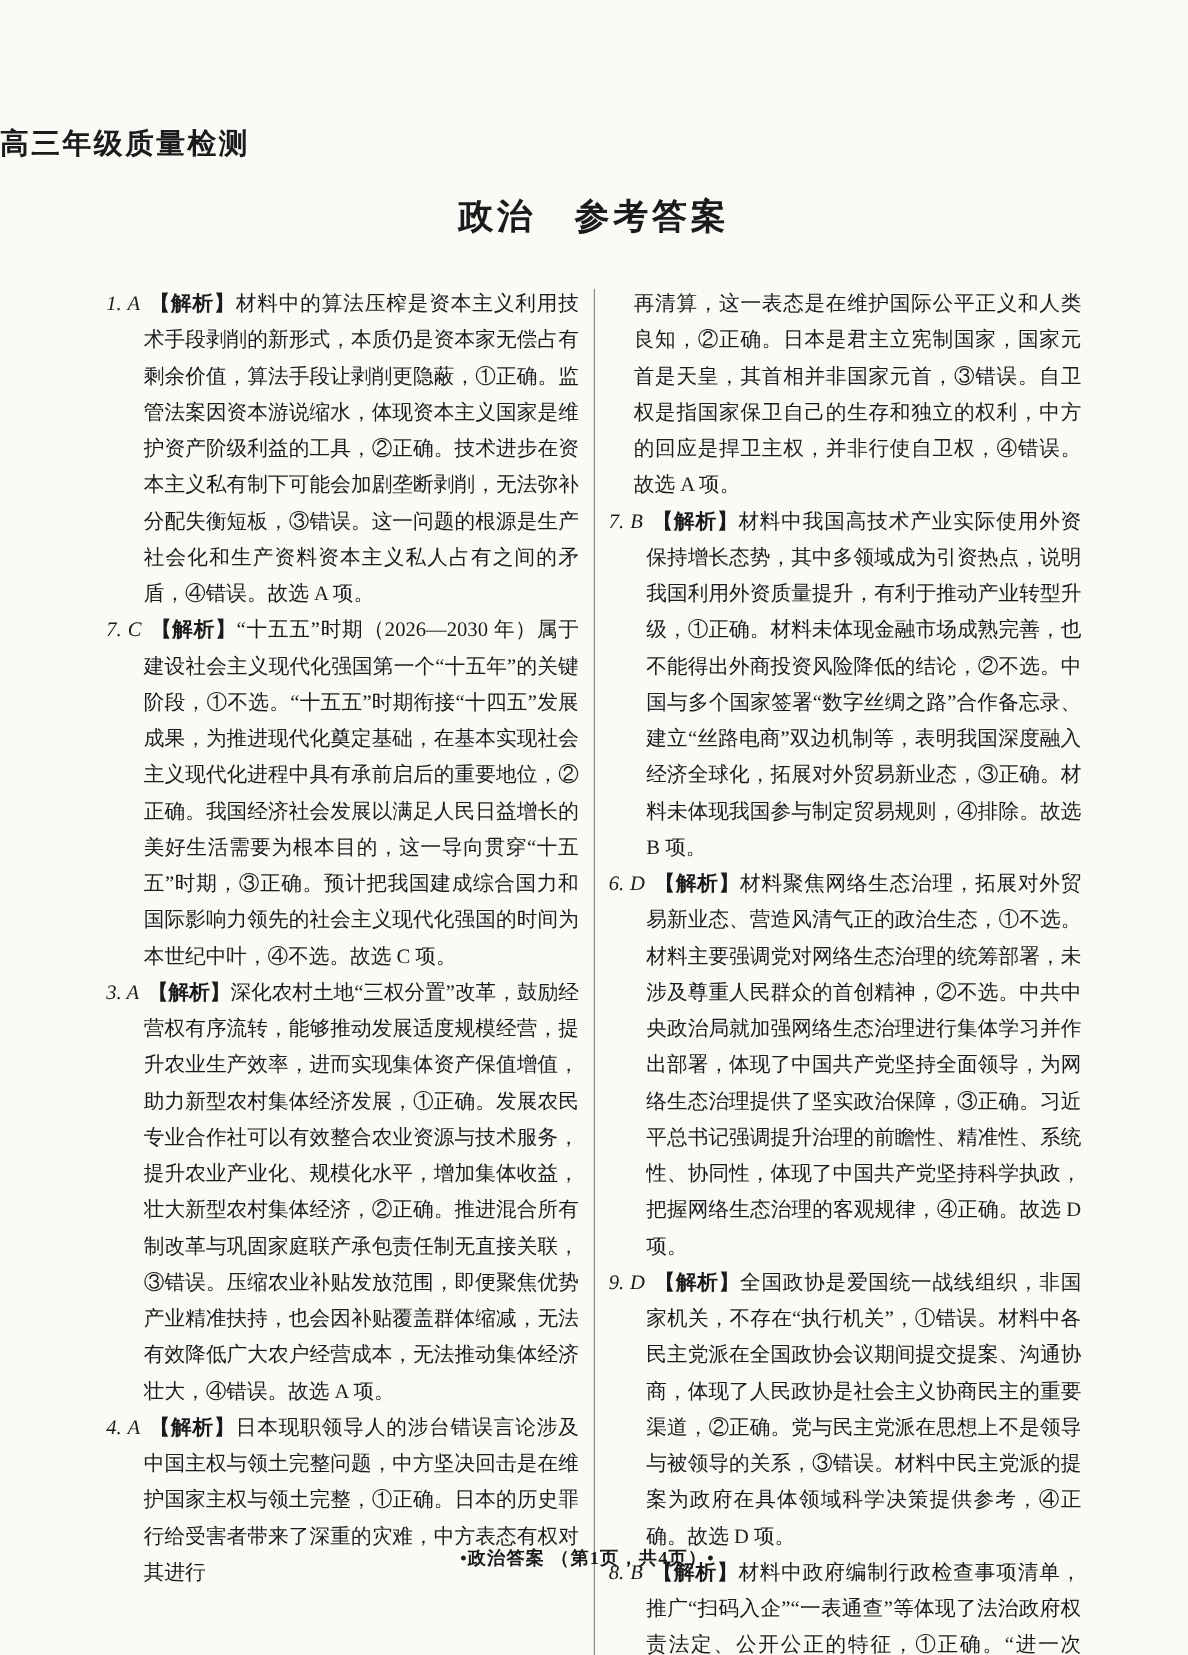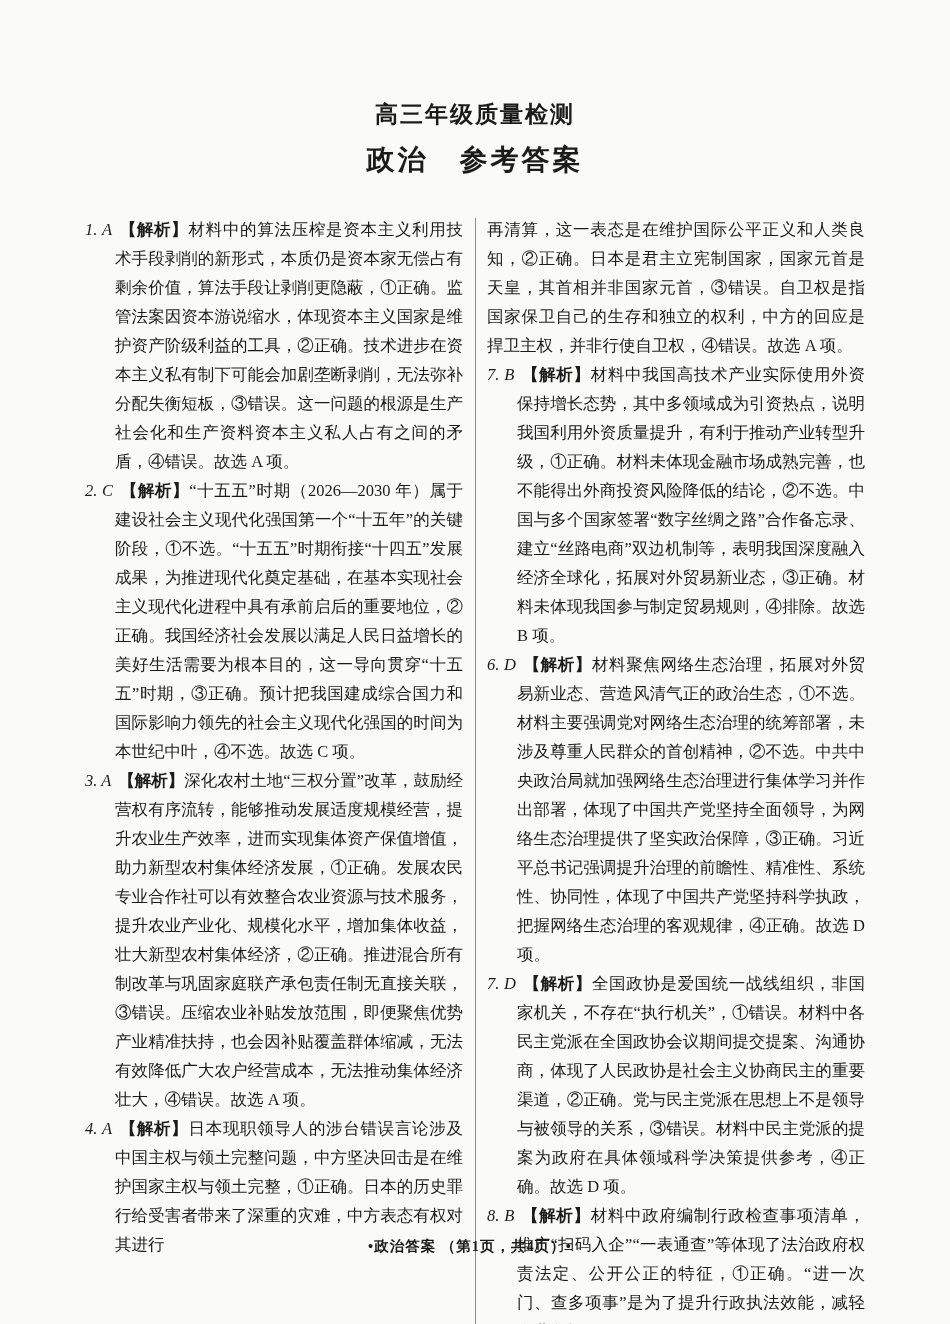--- a/index.html
+++ b/index.html
@@ -10,27 +10,26 @@
     background: #fafaf7;
     color: #1b1b1b;
     font-family: "Liberation Serif", "DejaVu Serif", serif;
     overflow: hidden;
     position: relative;
   }
   .page { position: absolute; inset: 0; }
   .title {
     margin: 0;
     padding-top: 99px;
-    text-align: center;
     font-size: 23px;
     font-weight: 700;
     letter-spacing: 2px;
   }
   .subtitle {
-    margin: 0;
+    margin: 13px;
     padding-top: 11px;
     text-align: center;
     font-size: 28px;
     font-weight: 700;
     letter-spacing: 3px;
   }
   .columns {
     display: flex;
     width: 780px;
     margin: 36px auto 0 auto;
@@ -46,21 +45,21 @@
     width: 1px;
     background: #8c8c8c;
     margin: 3px 11px 0 12px;
   }
   .item {
     padding-left: 30px;
     text-indent: -30px;
   }
   .item .label { margin-right: 7px; font-style: italic; }
   .item .tag { font-weight: 700; }
-  .item.cont { padding-left: 0; text-indent: 0; }
+  .item.cont { padding-left: 0; text-indent: 0; margin-left: 20px; }
   .footer {
     position: absolute;
     left: 0;
     right: 10px;
     bottom: 68px;
     text-align: center;
     font-size: 14.5px;
     font-weight: 700;
     letter-spacing: 1px;
   }
@@ -72,38 +71,38 @@
 
   <h1 class="title">高三年级质量检测</h1>
   <h2 class="subtitle">政治　参考答案</h2>
 
   <div class="columns">
 
     <div class="col">
 
         <div class="item"><span class="label">1. A</span><span class="tag">【解析】</span><span class="text">材料中的算法压榨是资本主义利用技术手段剥削的新形式，本质仍是资本家无偿占有剩余价值，算法手段让剥削更隐蔽，①正确。监管法案因资本游说缩水，体现资本主义国家是维护资产阶级利益的工具，②正确。技术进步在资本主义私有制下可能会加剧垄断剥削，无法弥补分配失衡短板，③错误。这一问题的根源是生产社会化和生产资料资本主义私人占有之间的矛盾，④错误。故选 A 项。</span></div>
 
-        <div class="item"><span class="label">2. C</span><span class="tag">【解析】</span><span class="text">“十五五”时期（2026—2030 年）属于建设社会主义现代化强国第一个“十五年”的关键阶段，①不选。“十五五”时期衔接“十四五”发展成果，为推进现代化奠定基础，在基本实现社会主义现代化进程中具有承前启后的重要地位，②正确。我国经济社会发展以满足人民日益增长的美好生活需要为根本目的，这一导向贯穿“十五五”时期，③正确。预计把我国建成综合国力和国际影响力领先的社会主义现代化强国的时间为本世纪中叶，④不选。故选 C 项。</span></div>
+        <div class="item"><span class="label">7. C</span><span class="tag">【解析】</span><span class="text">“十五五”时期（2026—2030 年）属于建设社会主义现代化强国第一个“十五年”的关键阶段，①不选。“十五五”时期衔接“十四五”发展成果，为推进现代化奠定基础，在基本实现社会主义现代化进程中具有承前启后的重要地位，②正确。我国经济社会发展以满足人民日益增长的美好生活需要为根本目的，这一导向贯穿“十五五”时期，③正确。预计把我国建成综合国力和国际影响力领先的社会主义现代化强国的时间为本世纪中叶，④不选。故选 C 项。</span></div>
 
         <div class="item"><span class="label">3. A</span><span class="tag">【解析】</span><span class="text">深化农村土地“三权分置”改革，鼓励经营权有序流转，能够推动发展适度规模经营，提升农业生产效率，进而实现集体资产保值增值，助力新型农村集体经济发展，①正确。发展农民专业合作社可以有效整合农业资源与技术服务，提升农业产业化、规模化水平，增加集体收益，壮大新型农村集体经济，②正确。推进混合所有制改革与巩固家庭联产承包责任制无直接关联，③错误。压缩农业补贴发放范围，即便聚焦优势产业精准扶持，也会因补贴覆盖群体缩减，无法有效降低广大农户经营成本，无法推动集体经济壮大，④错误。故选 A 项。</span></div>
 
         <div class="item"><span class="label">4. A</span><span class="tag">【解析】</span><span class="text">日本现职领导人的涉台错误言论涉及中国主权与领土完整问题，中方坚决回击是在维护国家主权与领土完整，①正确。日本的历史罪行给受害者带来了深重的灾难，中方表态有权对其进行</span></div>
       </div>
 
     <div class="divider"></div>
 
     <div class="col">
 
         <div class="item cont"><span class="text">再清算，这一表态是在维护国际公平正义和人类良知，②正确。日本是君主立宪制国家，国家元首是天皇，其首相并非国家元首，③错误。自卫权是指国家保卫自己的生存和独立的权利，中方的回应是捍卫主权，并非行使自卫权，④错误。故选 A 项。</span></div>
 
         <div class="item"><span class="label">7. B</span><span class="tag">【解析】</span><span class="text">材料中我国高技术产业实际使用外资保持增长态势，其中多领域成为引资热点，说明我国利用外资质量提升，有利于推动产业转型升级，①正确。材料未体现金融市场成熟完善，也不能得出外商投资风险降低的结论，②不选。中国与多个国家签署“数字丝绸之路”合作备忘录、建立“丝路电商”双边机制等，表明我国深度融入经济全球化，拓展对外贸易新业态，③正确。材料未体现我国参与制定贸易规则，④排除。故选 B 项。</span></div>
 
         <div class="item"><span class="label">6. D</span><span class="tag">【解析】</span><span class="text">材料聚焦网络生态治理，拓展对外贸易新业态、营造风清气正的政治生态，①不选。材料主要强调党对网络生态治理的统筹部署，未涉及尊重人民群众的首创精神，②不选。中共中央政治局就加强网络生态治理进行集体学习并作出部署，体现了中国共产党坚持全面领导，为网络生态治理提供了坚实政治保障，③正确。习近平总书记强调提升治理的前瞻性、精准性、系统性、协同性，体现了中国共产党坚持科学执政，把握网络生态治理的客观规律，④正确。故选 D 项。</span></div>
 
-        <div class="item"><span class="label">7. D</span><span class="tag">【解析】</span><span class="text">全国政协是爱国统一战线组织，非国家机关，不存在“执行机关”，①错误。材料中各民主党派在全国政协会议期间提交提案、沟通协商，体现了人民政协是社会主义协商民主的重要渠道，②正确。党与民主党派在思想上不是领导与被领导的关系，③错误。材料中民主党派的提案为政府在具体领域科学决策提供参考，④正确。故选 D 项。</span></div>
+        <div class="item"><span class="label">9. D</span><span class="tag">【解析】</span><span class="text">全国政协是爱国统一战线组织，非国家机关，不存在“执行机关”，①错误。材料中各民主党派在全国政协会议期间提交提案、沟通协商，体现了人民政协是社会主义协商民主的重要渠道，②正确。党与民主党派在思想上不是领导与被领导的关系，③错误。材料中民主党派的提案为政府在具体领域科学决策提供参考，④正确。故选 D 项。</span></div>
 
         <div class="item"><span class="label">8. B</span><span class="tag">【解析】</span><span class="text">材料中政府编制行政检查事项清单，推广“扫码入企”“一表通查”等体现了法治政府权责法定、公开公正的特征，①正确。“进一次门、查多项事”是为了提升行政执法效能，减轻企业负担，而</span></div>
       </div>
 
   </div>
 
   <div class="footer">•政治答案 （第1页，共4页）•</div>
 
 </div>
 

